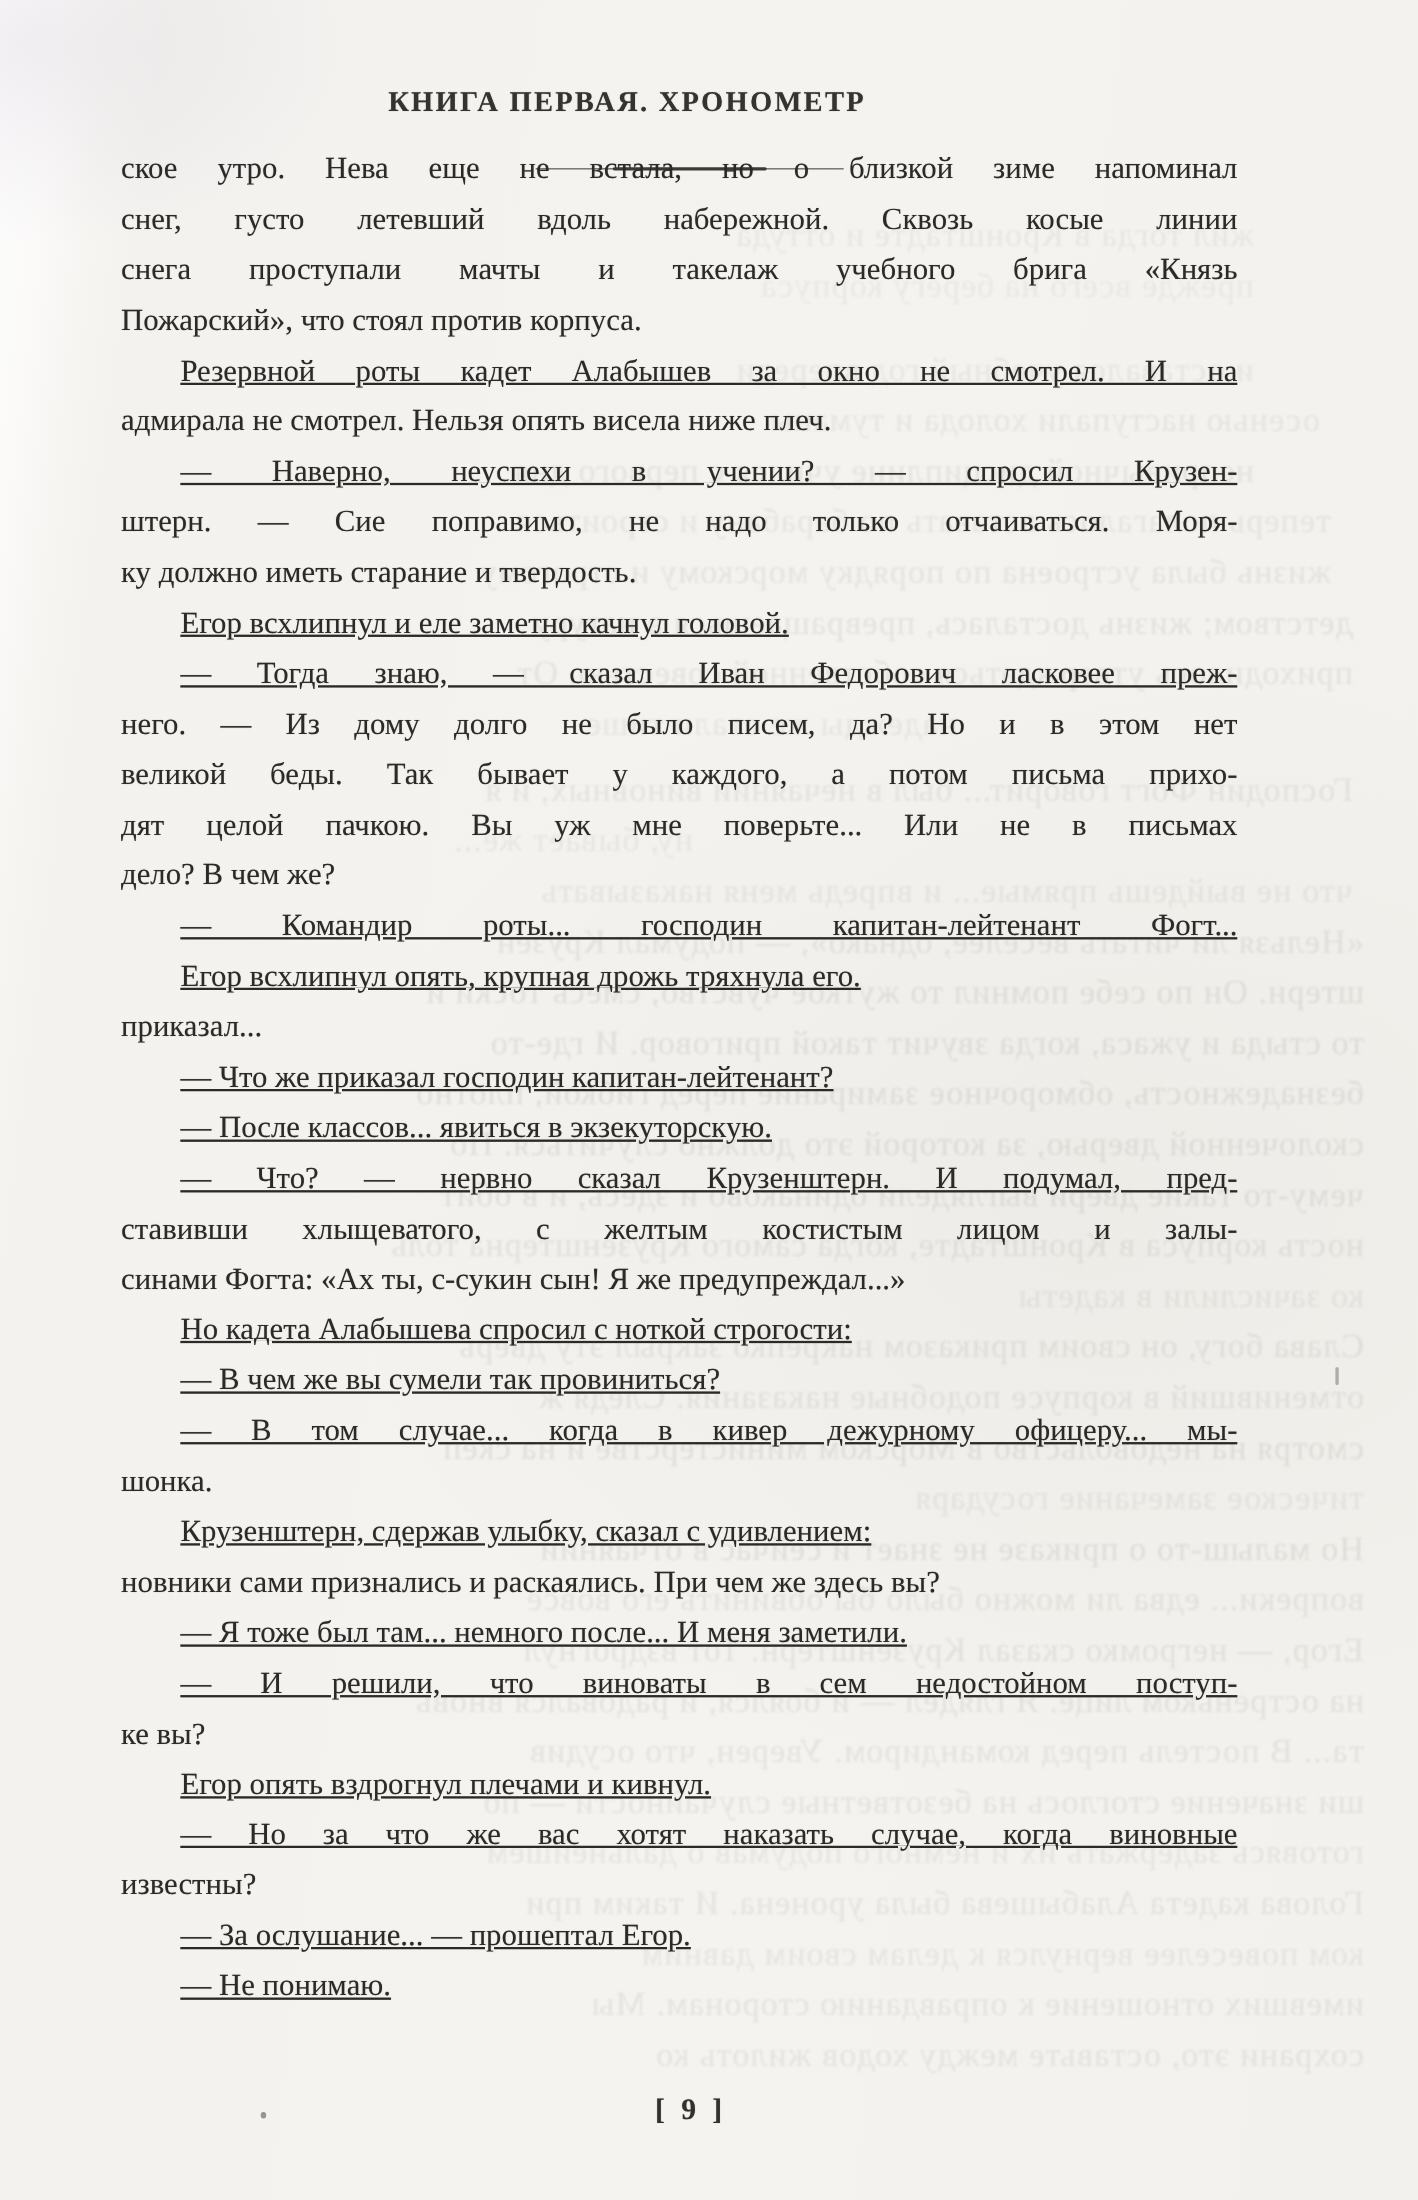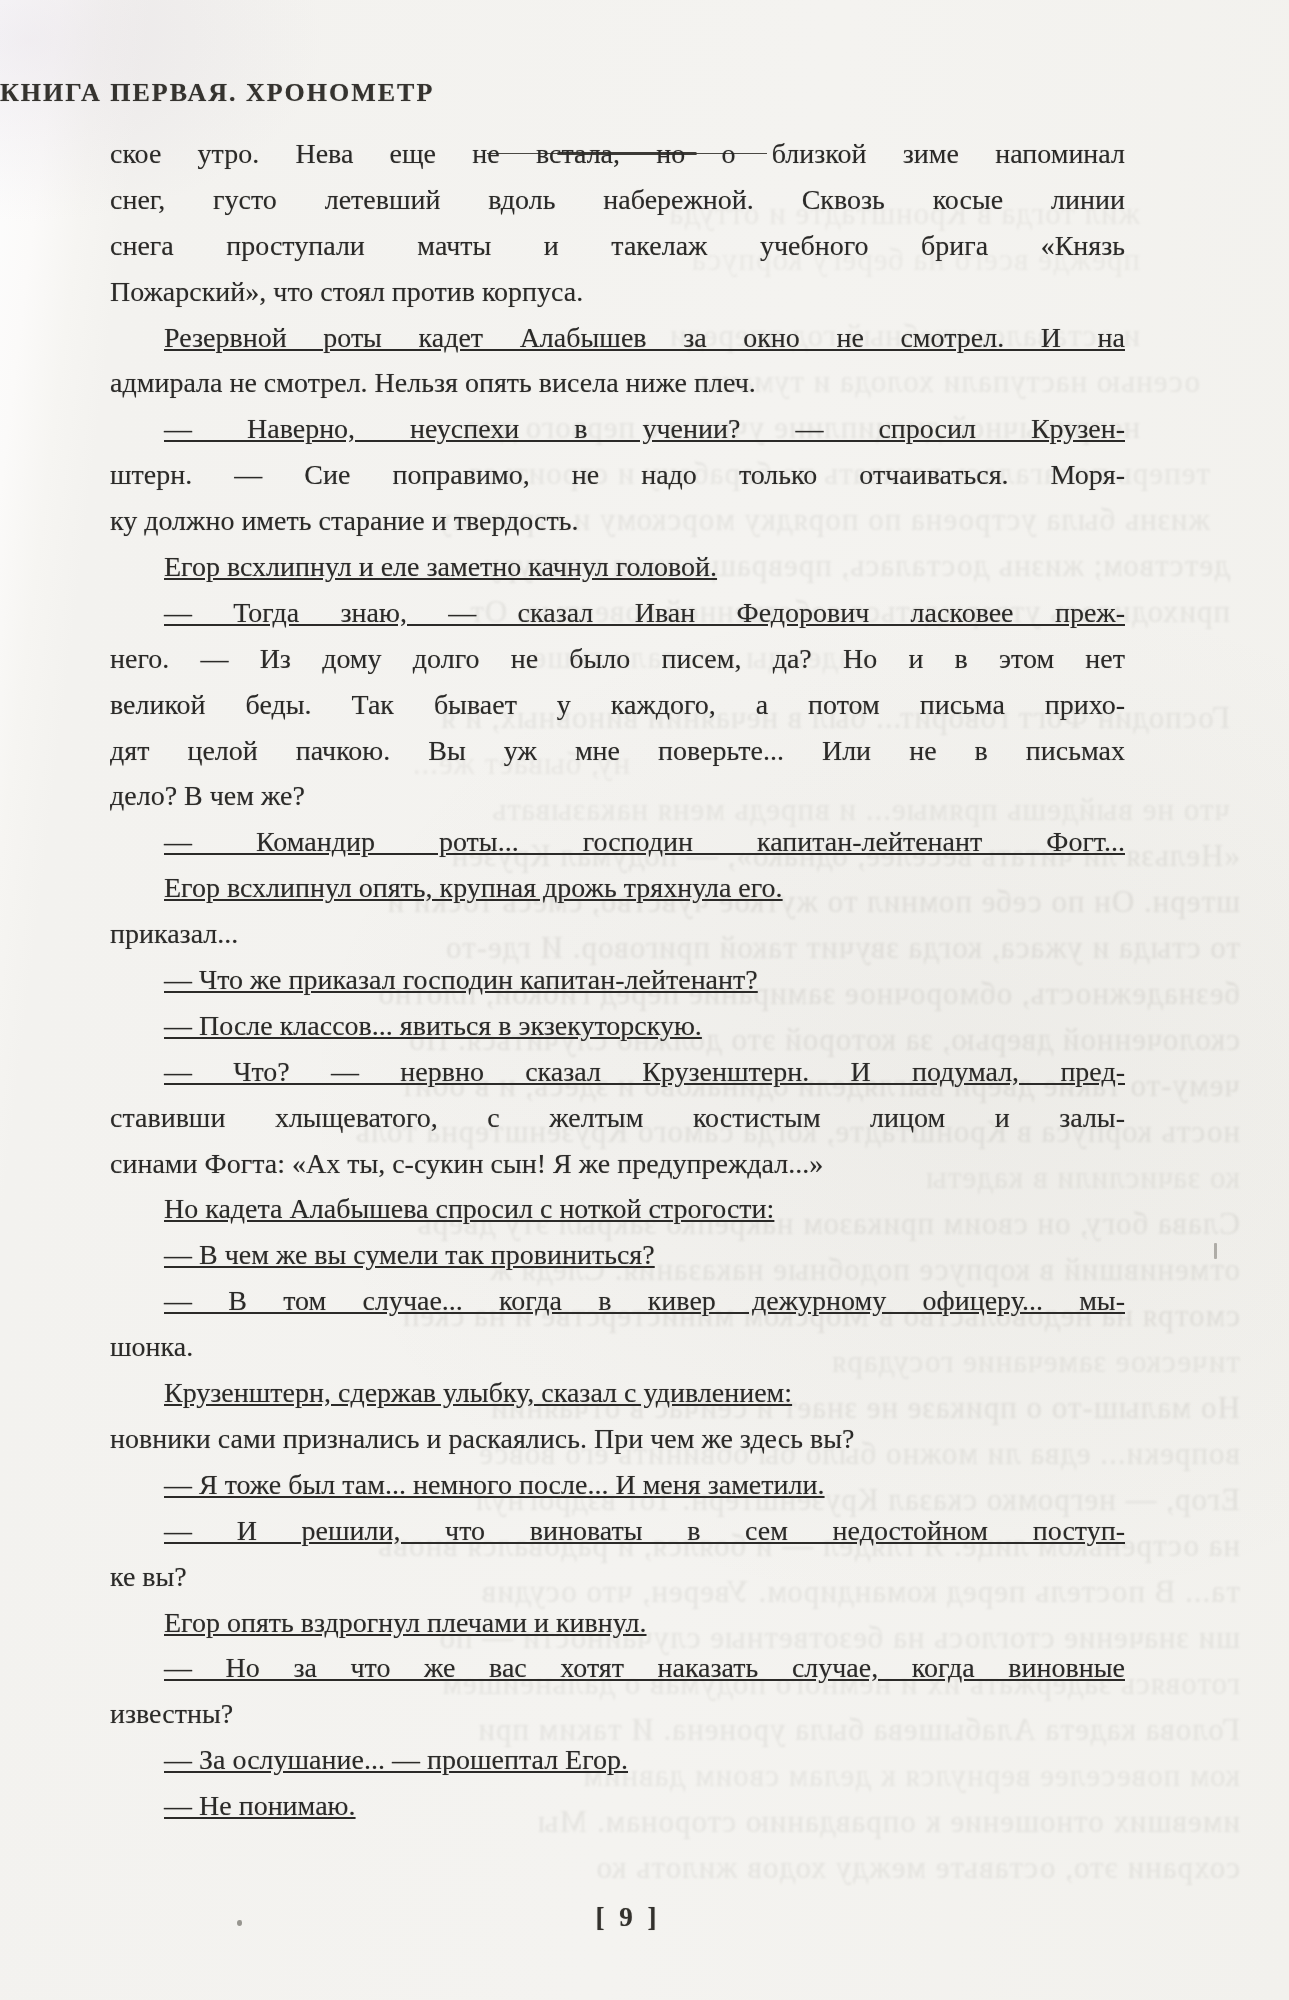--- a/index.html
+++ b/index.html
@@ -33,20 +33,21 @@
     position:absolute;
     transform:scaleX(-1);
     white-space:nowrap;
     overflow:hidden;
     text-align:left;
     letter-spacing:1px;
   }
   .running-head{
     position:absolute;
     top:78px;left:0;width:1140px;
+    text-align:center;
     font-weight:bold;
     font-size:26px;
     letter-spacing:2px;
     color:#35332f;
     text-shadow:0 0 1px rgba(53,51,47,0.45);
   }
   .divider{
     position:absolute;
     top:151px;left:487px;width:280px;height:5px;
   }

